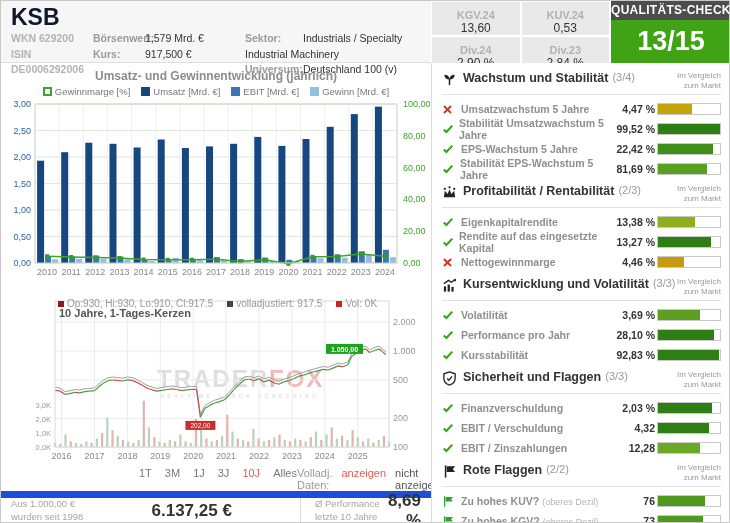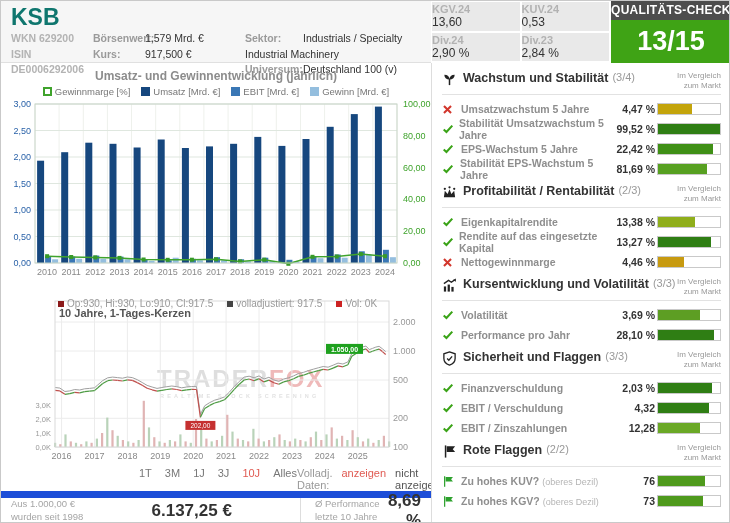--- a/index.html
+++ b/index.html
@@ -1,33 +1,33 @@
 <!DOCTYPE html>
 <html><head>
 <meta charset="utf-8">
 <style>
   * { margin:0; padding:0; box-sizing:border-box; }
   body { background:#e9e9e9; font-family:"Liberation Sans", sans-serif; }
   #app { width:730px; height:523px; background:#fff; position:relative; border:1px solid #c9c9c9; overflow:hidden; }
 
   
   .header { position:absolute; left:0; top:0; width:430px; height:62px; background:#f6f6f6; border-bottom:1px solid #e0e0e0; padding:4px 0 0 10px; }
-  .header h1 { font-size:23px; font-weight:600; color:#0f766e; line-height:1.1; }
+  .header h1 { font-size:23px; font-weight:600; color:#0f172a; line-height:1.1; }
   .hinfo { display:flex; margin-top:1px; font-size:10.5px; line-height:1.45; }
   .hc1 { width:82px; color:#b3b3b3; font-weight:bold; }
   .hl { color:#9a9a9a; font-weight:bold; display:inline-block; }
   .hv { color:#333; }
   .hc2 .hl { width:52px; }
   .hc2 { width:152px; }
   .hc3 .hl { width:58px; }
   .hc3 { flex:1; }
 
   
   .tiles { position:absolute; left:430px; top:0; width:180px; height:62px; background:#fff; display:grid; grid-template-columns:1fr 1fr; grid-template-rows:1fr 1fr; gap:2px; padding:1px 2px 2px 1px; }
-  .tile { background:#e9e9e9; text-align:left; padding-top:1px; }
+  .tile { background:#e9e9e9; text-align:center; padding-top:7px; }
   .tile .tl { font-size:11px; font-weight:bold; color:#b2b2b2; }
   .tile .tv { font-size:12px; color:#333; }
 
   
   .quality { position:absolute; left:610px; top:0; width:120px; height:62px; }
   .q-head { height:19px; background:#4d4d4d; color:#fff; font-size:12px; font-weight:bold; text-align:left; line-height:19px; letter-spacing:0.3px; }
   .q-score { height:43px; background:#3fa315; color:#fff; font-size:27px; font-weight:bold; text-align:center; line-height:42px; }
 
   
   .barpanel { position:absolute; left:0; top:63px; width:430px; height:230px; }
@@ -637,20 +637,32 @@
             <svg viewBox="0 0 14 14" width="12" height="12">
               <path d="M2 7.5 L5.2 10.5 L12 3" stroke="#3aa317" stroke-width="2.4" fill="none"></path>
             </svg>
           </span>
           <span class="row-label">Performance pro Jahr</span>
           <span class="row-val">28,10 %</span>
           <span class="row-bar">
             <i style="width: 91%; background: rgb(47, 126, 20);"></i>
           </span>
         </div>
+        <div class="row">
+          <span class="row-icon">
+            <svg viewBox="0 0 14 14" width="12" height="12">
+              <path d="M2 7.5 L5.2 10.5 L12 3" stroke="#3aa317" stroke-width="2.4" fill="none"></path>
+            </svg>
+          </span>
+          <span class="row-label">Kursstabilität</span>
+          <span class="row-val">92,83 %</span>
+          <span class="row-bar">
+            <i style="width: 98%; background: rgb(47, 126, 20);"></i>
+          </span>
+        </div>
       </div>
       <div class="sec">
         <div class="sec-head">
           <span class="sec-icon"><svg viewBox="0 0 16 16" width="15" height="15">
               <path d="M8 1 L14 3 V8 C14 11.8 11.4 13.9 8 15 C4.6 13.9 2 11.8 2 8 V3 Z" fill="none" stroke="#222" stroke-width="1.4"></path>
               <path d="M5.5 8 L7.3 9.8 L10.8 5.8" stroke="#222" stroke-width="1.4" fill="none"></path>
             </svg></span>
           <span class="sec-title">Sicherheit und Flaggen</span>
           <span class="sec-score">(3/3)</span>
           <div class="sec-cmp">

